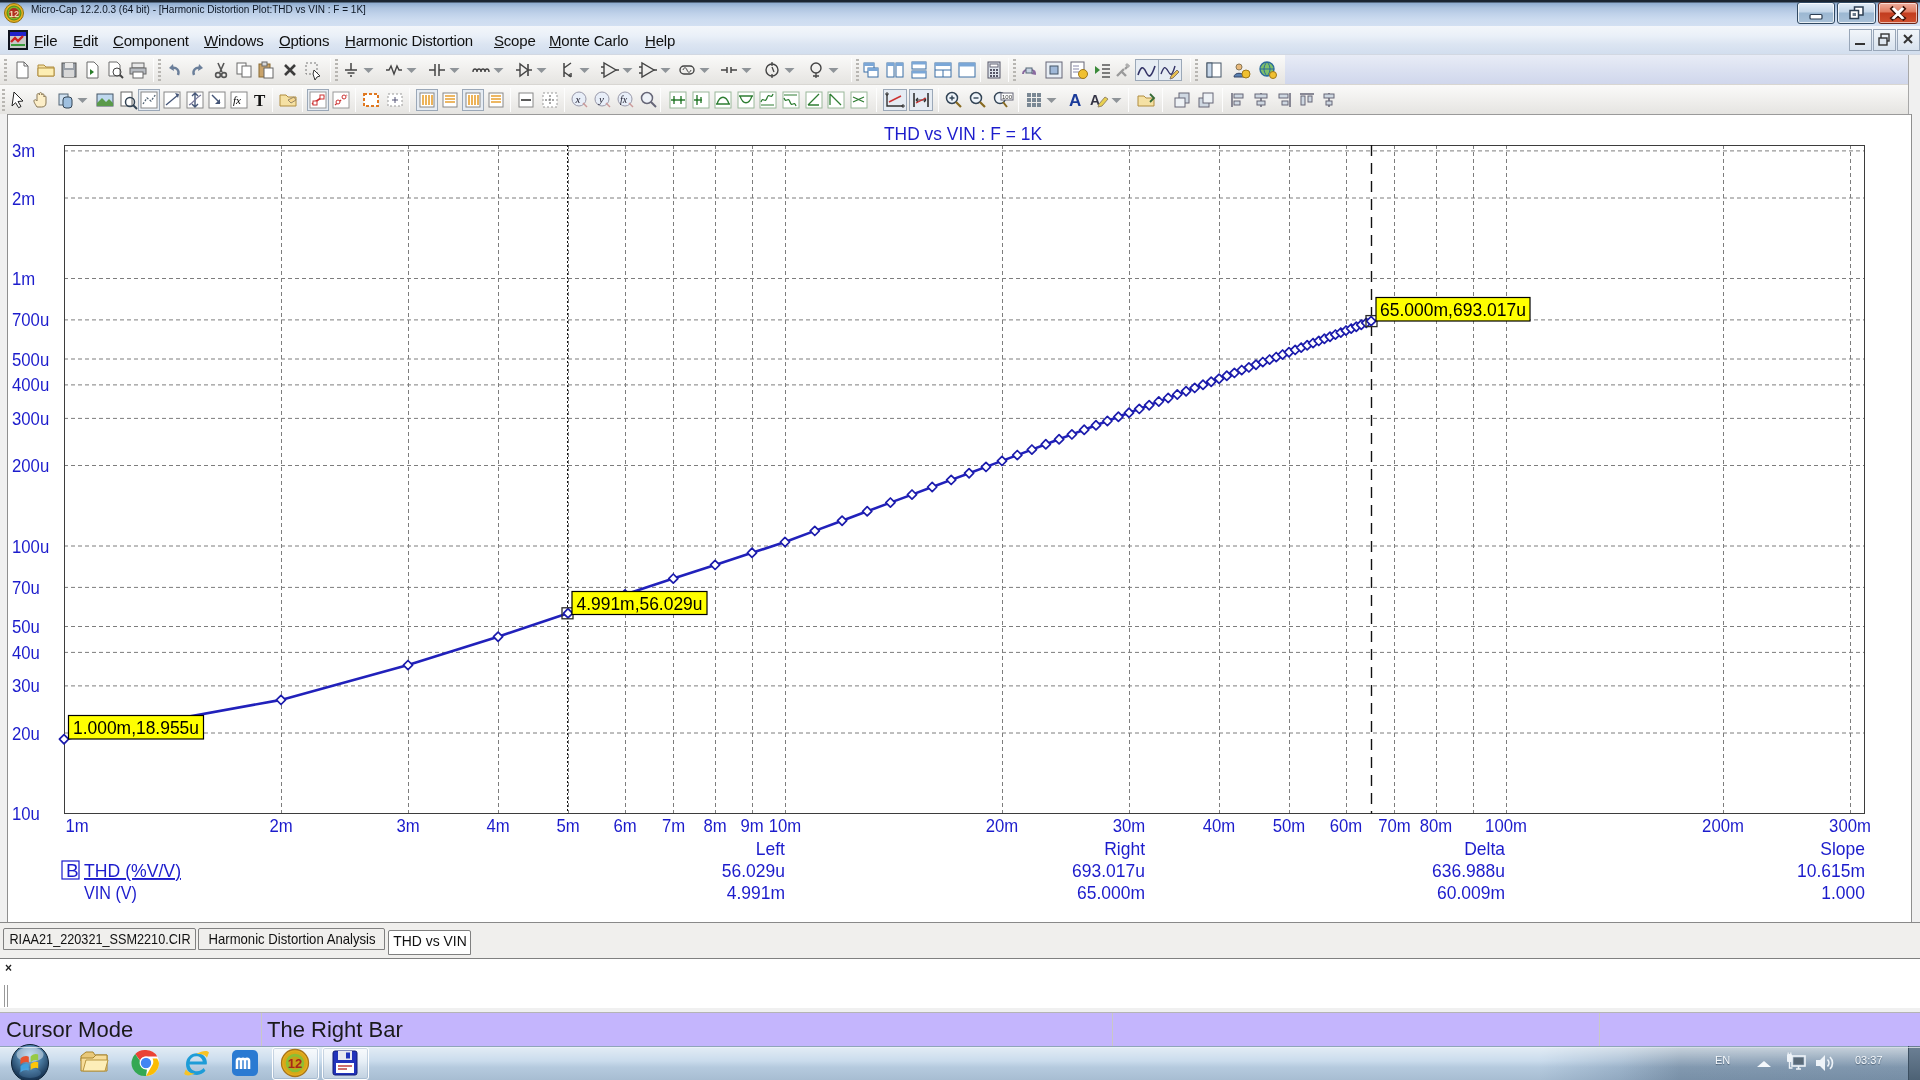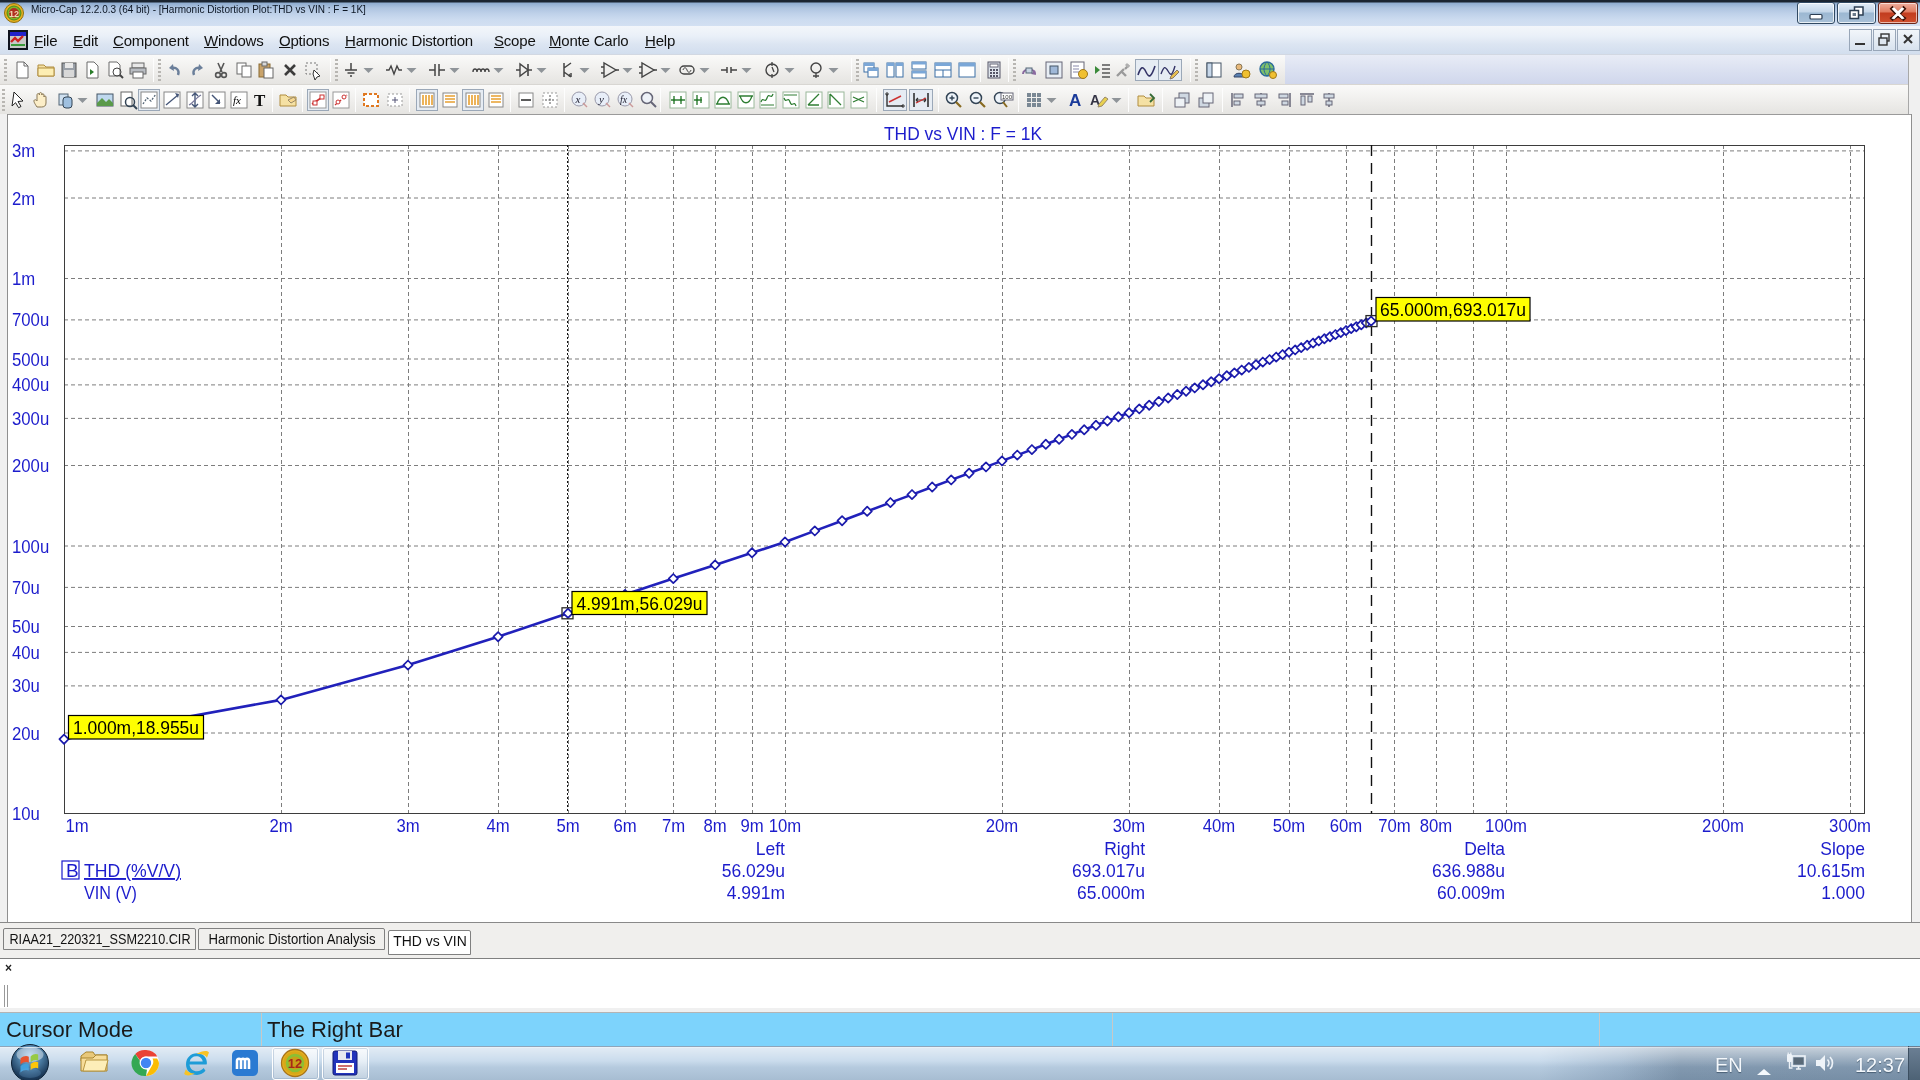--- a/index.html
+++ b/index.html
@@ -48,35 +48,35 @@
 .tab { position:absolute; top:5px; height:22px; background:#f0efed; border:1px solid #808080; border-radius:2px 2px 0 0;
   font-size:15px; color:#111; text-align:left; line-height:20px; white-space:nowrap; overflow:hidden; }
 .tab span { position:absolute; left:50%; top:0; white-space:nowrap; }
 .tab.active { top:7px; height:25px; background:#fff; z-index:2; }
 
 #panel { left:0; top:958px; width:1920px; height:50px; background:#fff; border-top:1px solid #808080; }
 #panel .x { position:absolute; left:5px; top:2px; font-size:12px; font-weight:bold; color:#222; }
 #panel .spl { position:absolute; left:4px; top:26px; width:4px; height:22px;
   border-left:1px solid #999; border-right:1px solid #999; }
 
-#status { left:0; top:1012px; width:1920px; height:34px; background:#7dd3fc; border-top:1px solid #b4b4b4;
+#status { left:0; top:1012px; width:1920px; height:34px; background:#c4b5fd; border-top:1px solid #b4b4b4;
   font-size:22px; color:#1a1a1a; }
 #status .cell { position:absolute; top:0; height:34px; border-left:1px solid #c9c8c6; }
 #status .t { position:absolute; top:4px; }
 
 #task { left:0; top:1046px; width:1920px; height:34px;
   background:linear-gradient(90deg,#c3d7ea 0,#c3d7ea 1540px,#a8bed4 1620px,#8aa0b6 1680px,#879db3 1920px); }
 #task::before { content:""; position:absolute; left:0; top:0; width:100%; height:1px; background:#8fa5ba; }
 #task::after { content:""; position:absolute; left:0; top:1px; width:100%; height:1px; background:rgba(255,255,255,.65); }
 #taskgrad { position:absolute; left:0; top:2px; width:1920px; height:32px;
   background:linear-gradient(180deg,rgba(255,255,255,.5) 0,rgba(255,255,255,.12) 40%,rgba(60,90,120,.10) 60%,rgba(40,70,100,.18) 100%); }
 .tkicon { position:absolute; top:2px; }
 .tkbtn { position:absolute; top:1px; width:47px; height:33px; background:linear-gradient(180deg,rgba(255,255,255,.75),rgba(255,255,255,.28));
   border:1px solid #ffffff; border-radius:3px; box-shadow:inset 0 0 0 1px rgba(120,150,180,.35); }
-.tray { position:absolute; color:#f4f8fc; font-size:20px; top:8px; text-shadow:0 1px 1px rgba(20,40,60,.5); }
+.tray { position:absolute; color:#f4f8fc; font-size:11px; top:8px; text-shadow:0 1px 1px rgba(20,40,60,.5); }
 #showdesk { position:absolute; left:1908px; top:0; width:12px; height:34px; background:linear-gradient(180deg,#6c8095,#4d6275);
   border-left:1px solid #3c4f61; }
 </style></head><body>
 <div id="root">
 
 <div id="title" class="abs">
       <div id="ticon"><svg width="22" height="22" viewBox="0 0 22 22">
           <circle cx="11" cy="11" r="9.5" fill="#e8b020" stroke="#907010"></circle>
           <circle cx="11" cy="11" r="7" fill="#7db52a" stroke="#4a8a1a"></circle>
           <circle cx="11" cy="11" r="5" fill="#b03020"></circle>
@@ -903,15 +903,15 @@
           <rect x="9.5" y="6.5" width="10" height="7" fill="#5a6a78"></rect>
           <path d="M12 18h5M14.5 15v3" stroke="#eef3f8" stroke-width="1.6"></path>
           <rect x="3" y="3" width="5" height="8" rx="1" fill="#eef3f8"></rect>
           <path d="M4.2 3V1.5M6.8 3V1.5" stroke="#eef3f8" stroke-width="1.2"></path>
           <path d="M5.5 11v6h3" fill="none" stroke="#eef3f8" stroke-width="1.4"></path>
         </svg></div>
 <div class="tkicon" style="left:1813px;top:5px"><svg width="24" height="24" viewBox="0 0 24 24">
           <path d="M3 9v6h4l5 5V4L7 9z" fill="#eef3f8"></path>
           <path d="M14.5 8.5a5 5 0 0 1 0 7M17 6a8.5 8.5 0 0 1 0 12" fill="none" stroke="#eef3f8" stroke-width="1.7"></path>
         </svg></div>
-<div class="tray" style="left:1855px">12:37</div>
+<div class="tray" style="left:1855px">03:37</div>
 <div id="showdesk"></div>
 </div>
 </div>
 </body></html>

